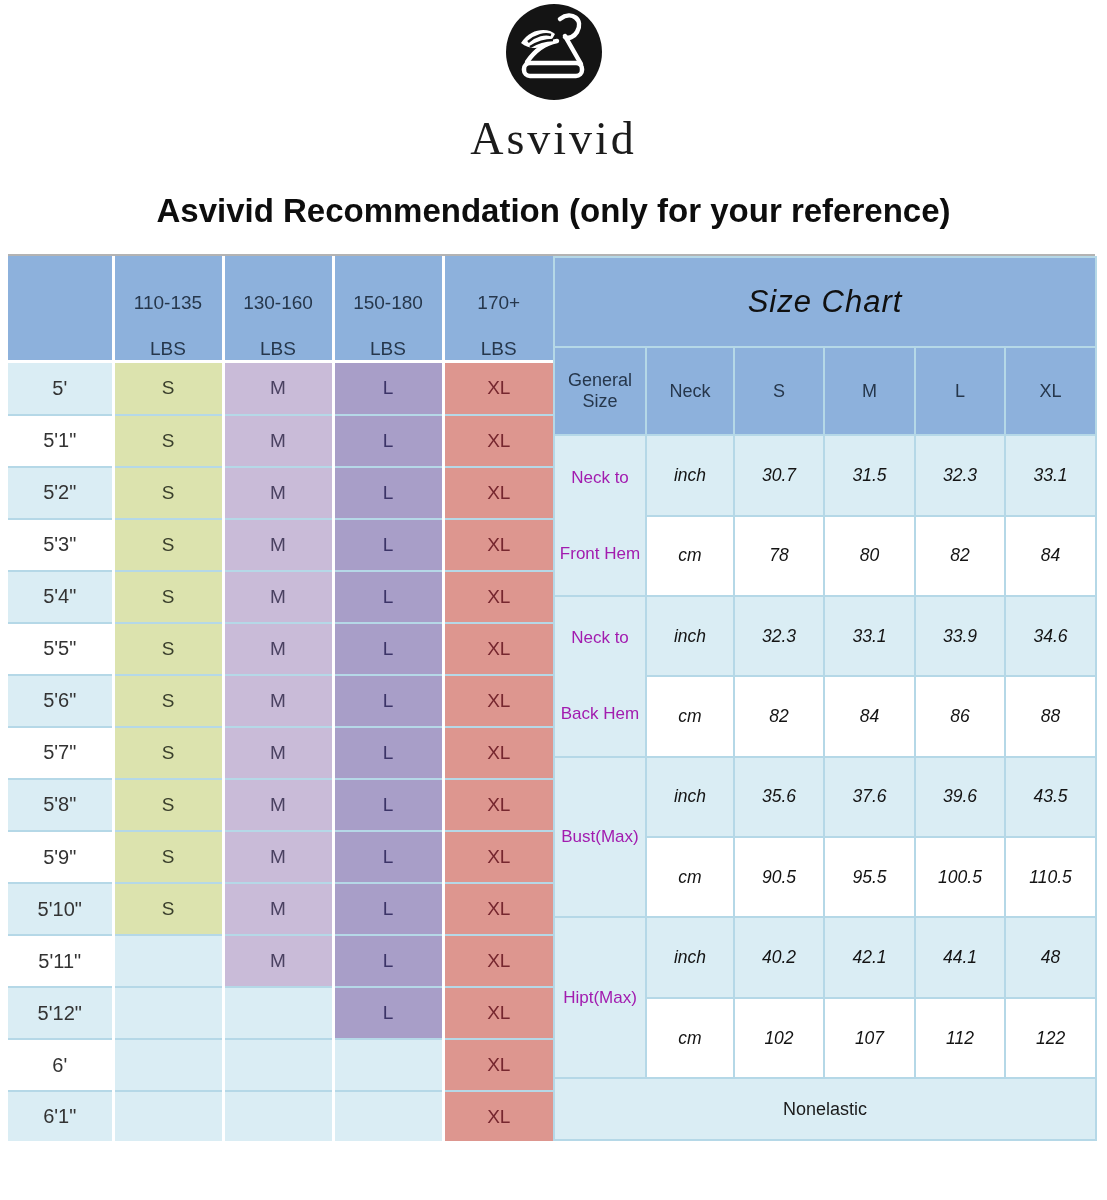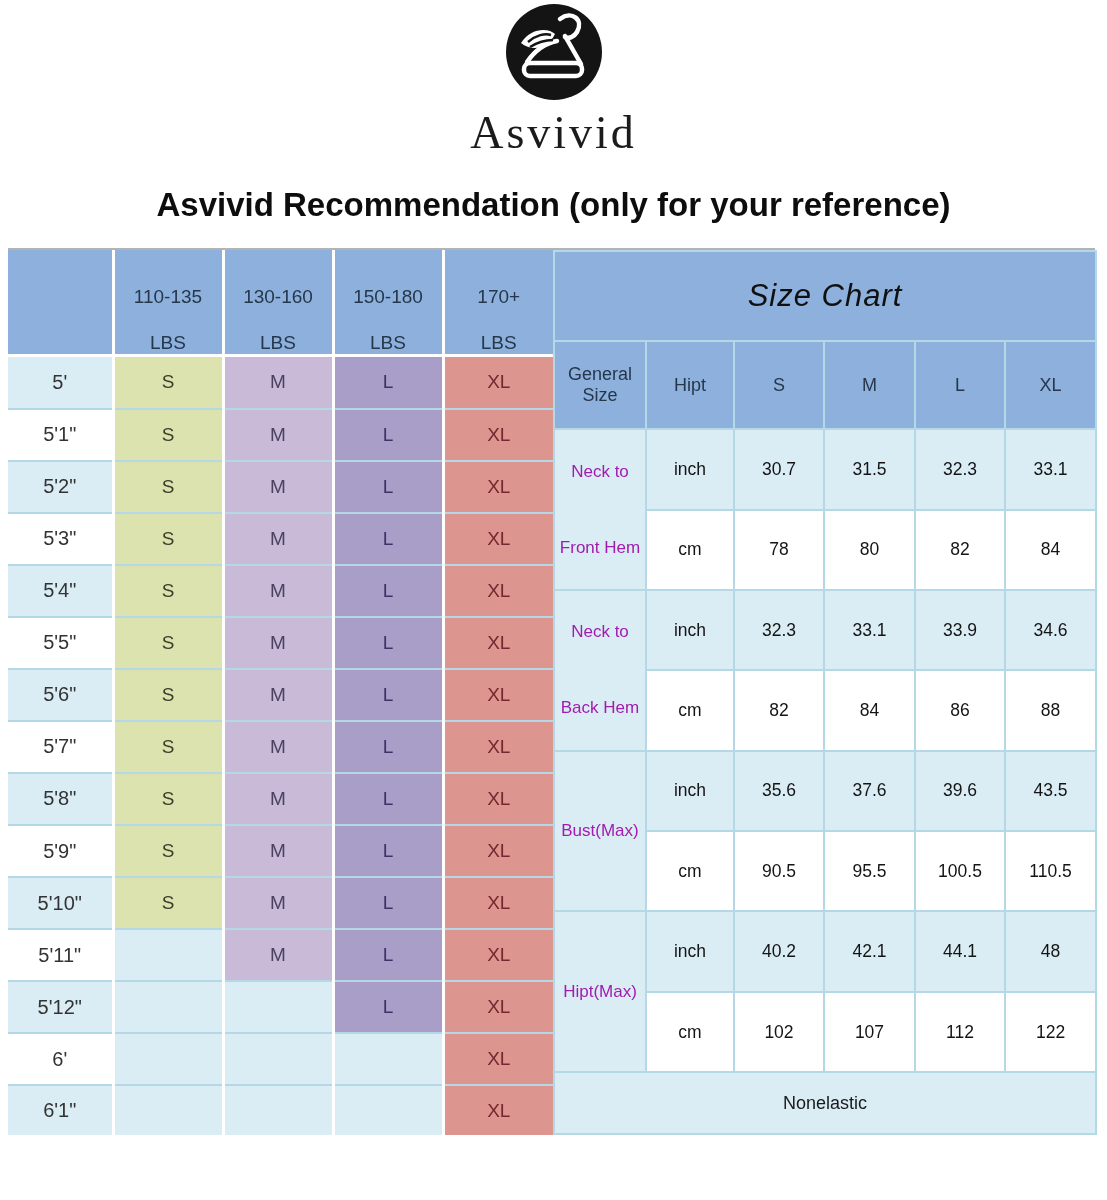--- a/index.html
+++ b/index.html
@@ -15,21 +15,21 @@
     --text-l:#3c3468;
     --text-xl:#76272f;
     --header-text:#26374c;
   }
   html,body{margin:0;padding:0;background:#ffffff;}
   .page{width:1107px;height:1200px;overflow:hidden;background:#fff;
         font-family:"Liberation Sans",sans-serif;position:relative;}
   .logo-wrap{text-align:center;padding-top:2px;}
   .logo-wrap svg{display:inline-block;}
   .brand{ text-align:center;font-family:"Liberation Serif",serif;font-size:46px;
-          color:#1b1b1b;letter-spacing:3px;margin-top:2px;line-height:1.1;}
+          color:#1b1b1b;letter-spacing:3px;margin-top:8px;line-height:1.1;}
   .heading{text-align:center;font-size:33px;font-weight:700;color:#0d0d0d;
            margin-top:26px;line-height:1.2;}
   .tables{display:flex;align-items:stretch;margin:24px 0 0 8px;width:1087px;height:885px;
           border-top:2px solid #b3b3b3;}
   table{border-collapse:collapse;table-layout:fixed;height:885px;}
   .rec-table{width:545px;}
   .sc-table{width:542px;}
   td,th{text-align:center;vertical-align:middle;padding:0;}
 
   
@@ -55,21 +55,21 @@
   .sc-table td,.sc-table th{border:2px solid var(--border-blue);}
   .sc-title-row{height:90px;}
   .sc-title{background:var(--header-blue);font-style:italic;font-size:31px;
             color:#101010;letter-spacing:1px;}
   .sc-header-row{height:88px;}
   .sc-th{background:var(--header-blue);font-weight:400;font-size:18px;color:var(--header-text);}
   .sc-size-th{border-bottom:3px solid #fff;}
   .sc-label{background:var(--pale-cyan);font-size:17px;color:#a21caf;}
   .label-lines{display:flex;flex-direction:column;justify-content:space-around;
                align-items:center;height:152px;}
-  .sc-unit,.sc-val{font-size:17.5px;color:#141414;}
+  .sc-unit,.sc-val{font-size:17.5px;color:#141414;font-style:italic;}
   .sc-note-row{height:62px;}
   .sc-note{background:var(--pale-cyan);font-size:18px;color:#1a1a1a;}
 
   .footer{text-align:center;font-family:"Liberation Serif",serif;font-weight:700;
           font-size:29px;color:#0e0e0e;margin-top:12px;}
 </style>
 </head>
 <body>
 
 <div class="page">
@@ -236,21 +236,21 @@
         <col style="width:91px">
           <col style="width:90px">
           <col style="width:91px">
       </colgroup>
       <tbody>
           <tr class="sc-title-row">
             <td class="sc-title" colspan="6">Size Chart</td>
           </tr>
           <tr class="sc-header-row">
             <th class="sc-th">General Size</th>
-            <th class="sc-th">Hipt</th>
+            <th class="sc-th">Neck</th>
             <th class="sc-th sc-size-th">S</th>
             <th class="sc-th sc-size-th">M</th>
             <th class="sc-th sc-size-th">L</th>
             <th class="sc-th sc-size-th">XL</th>
           </tr>
           <tr class="sc-row">
             <td class="sc-label" rowspan="2">
               <div class="label-lines">
                 <div class="label-line">Neck to</div>
                 <div class="label-line">Front Hem</div>

